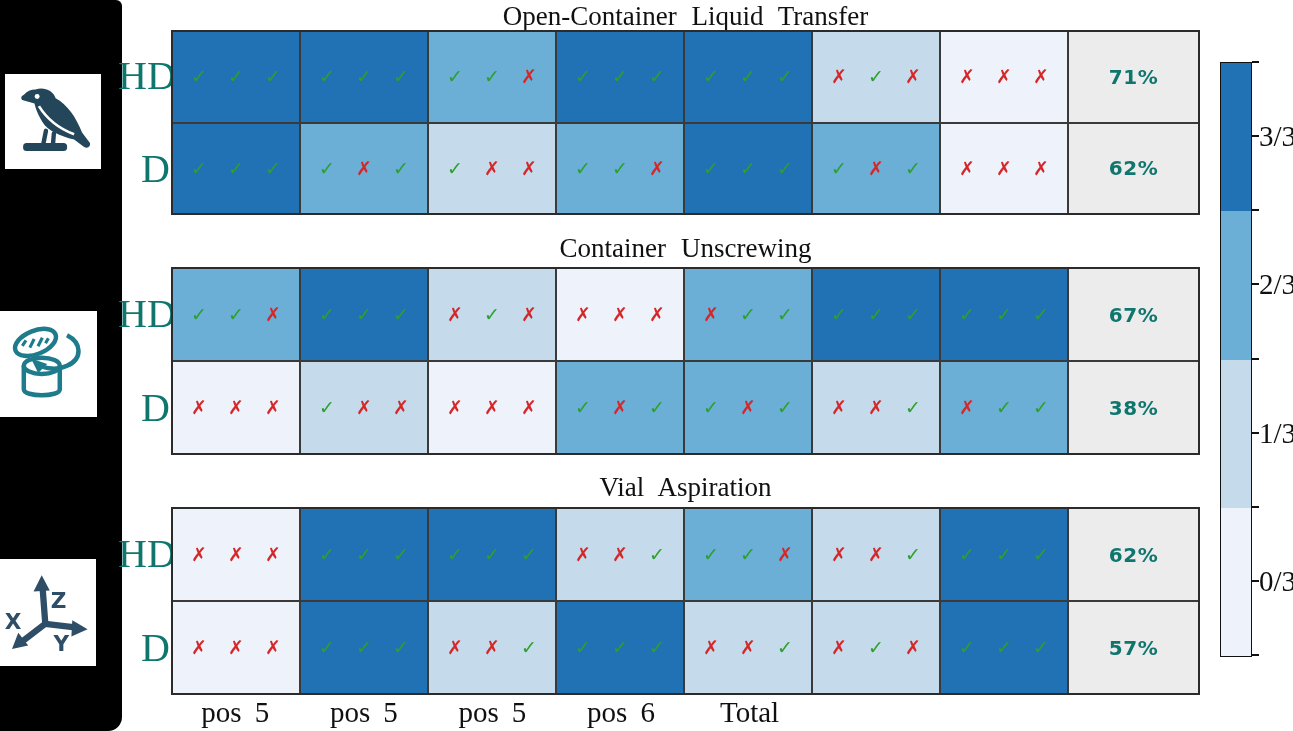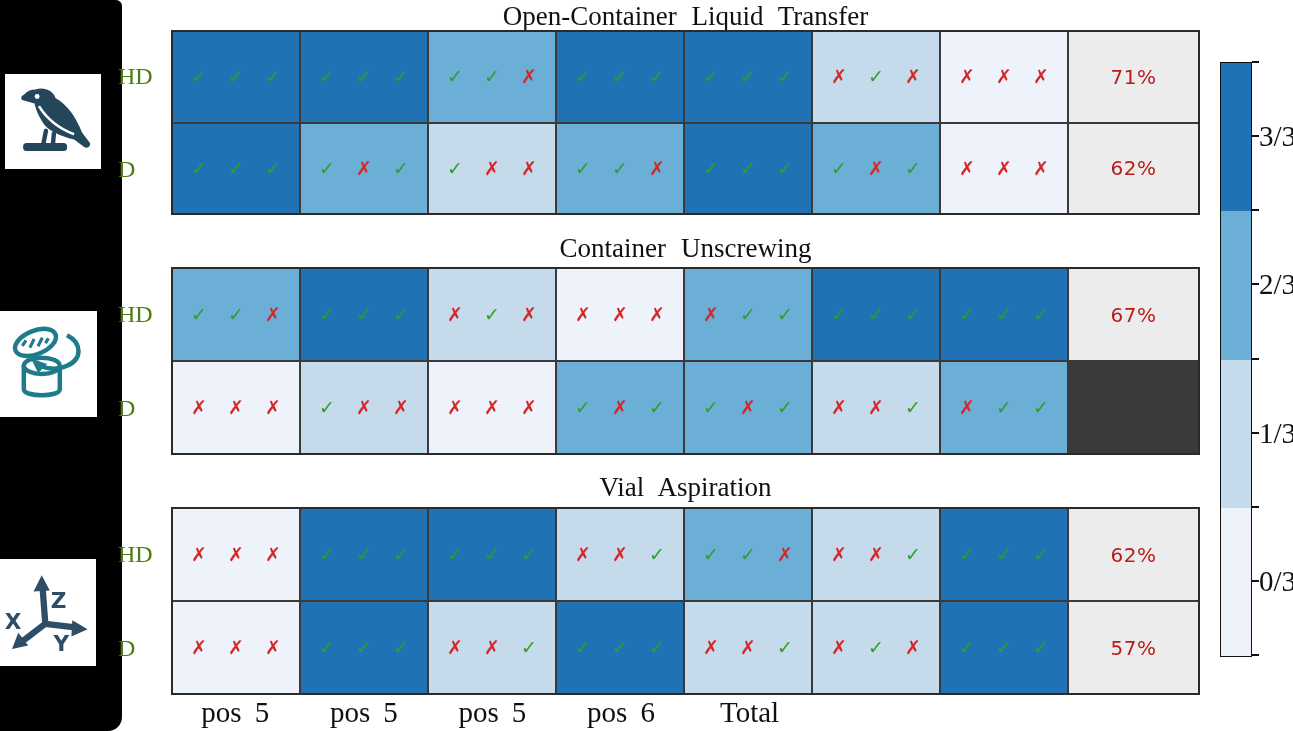--- a/index.html
+++ b/index.html
@@ -24,26 +24,26 @@
 
   
   .grid{position:absolute;left:171px;width:1029px;display:grid;
         grid-template-columns:repeat(7,1fr) 129px;
         background:#3a3a3a;gap:2px;border:2px solid #2b2b2b;box-sizing:border-box;}
   .grid-1{top:30px;height:185px;grid-template-rows:1fr 1fr;}
   .grid-2{top:267px;height:188px;grid-template-rows:1fr 1fr;}
   .grid-3{top:507px;height:188px;grid-template-rows:1fr 1fr;}
   .cell{display:flex;align-items:center;justify-content:center;gap:21px;}
   .mark{font-family:"DejaVu Sans",sans-serif;font-size:19px;font-weight:700;font-style:italic;line-height:1;}
-  .total-cell{background:#ececec;font-family:"DejaVu Sans",sans-serif;font-weight:400;
-              font-size:20px;color:#b91c1c;letter-spacing:0.5px;}
+  .total-cell{background:#ececec;font-family:"DejaVu Sans",sans-serif;font-weight:700;
+              font-size:20px;color:#0f766e;letter-spacing:0.5px;}
 
   
   .row-label{position:absolute;left:118px;width:52px;height:40px;line-height:40px;
-             text-align:left;font-size:24px;color:#4d7c0f;}
+             text-align:right;font-size:40px;color:#0f766e;}
 
   
   .x-labels{position:absolute;left:171px;top:696px;width:1029px;height:34px;display:grid;
             grid-template-columns:repeat(7,1fr) 129px;}
   .x-label{text-align:center;font-size:29px;color:#101010;word-spacing:0.2em;}
 
   
   .cbar{position:absolute;left:1220px;top:62px;width:30px;height:593px;
         border:1.5px solid #111;box-sizing:content-box;display:flex;flex-direction:column;}
   .cbar-seg{width:100%;height:25%;}
@@ -251,20 +251,21 @@
       <div class="cell" style="background: rgb(197, 218, 234);">
         <span class="mark" style="color: rgb(214, 39, 40);">✗</span>
         <span class="mark" style="color: rgb(214, 39, 40);">✗</span>
         <span class="mark" style="color: rgb(44, 160, 44);">✓</span>
       </div>
       <div class="cell" style="background: rgb(107, 174, 214);">
         <span class="mark" style="color: rgb(214, 39, 40);">✗</span>
         <span class="mark" style="color: rgb(44, 160, 44);">✓</span>
         <span class="mark" style="color: rgb(44, 160, 44);">✓</span>
       </div>
+      <div class="cell total-cell">38%</div>
     </div>
   <div class="grid grid-3">
       <div class="cell" style="background: rgb(238, 243, 251);">
         <span class="mark" style="color: rgb(214, 39, 40);">✗</span>
         <span class="mark" style="color: rgb(214, 39, 40);">✗</span>
         <span class="mark" style="color: rgb(214, 39, 40);">✗</span>
       </div>
       <div class="cell" style="background: rgb(33, 113, 181);">
         <span class="mark" style="color: rgb(44, 160, 44);">✓</span>
         <span class="mark" style="color: rgb(44, 160, 44);">✓</span>

